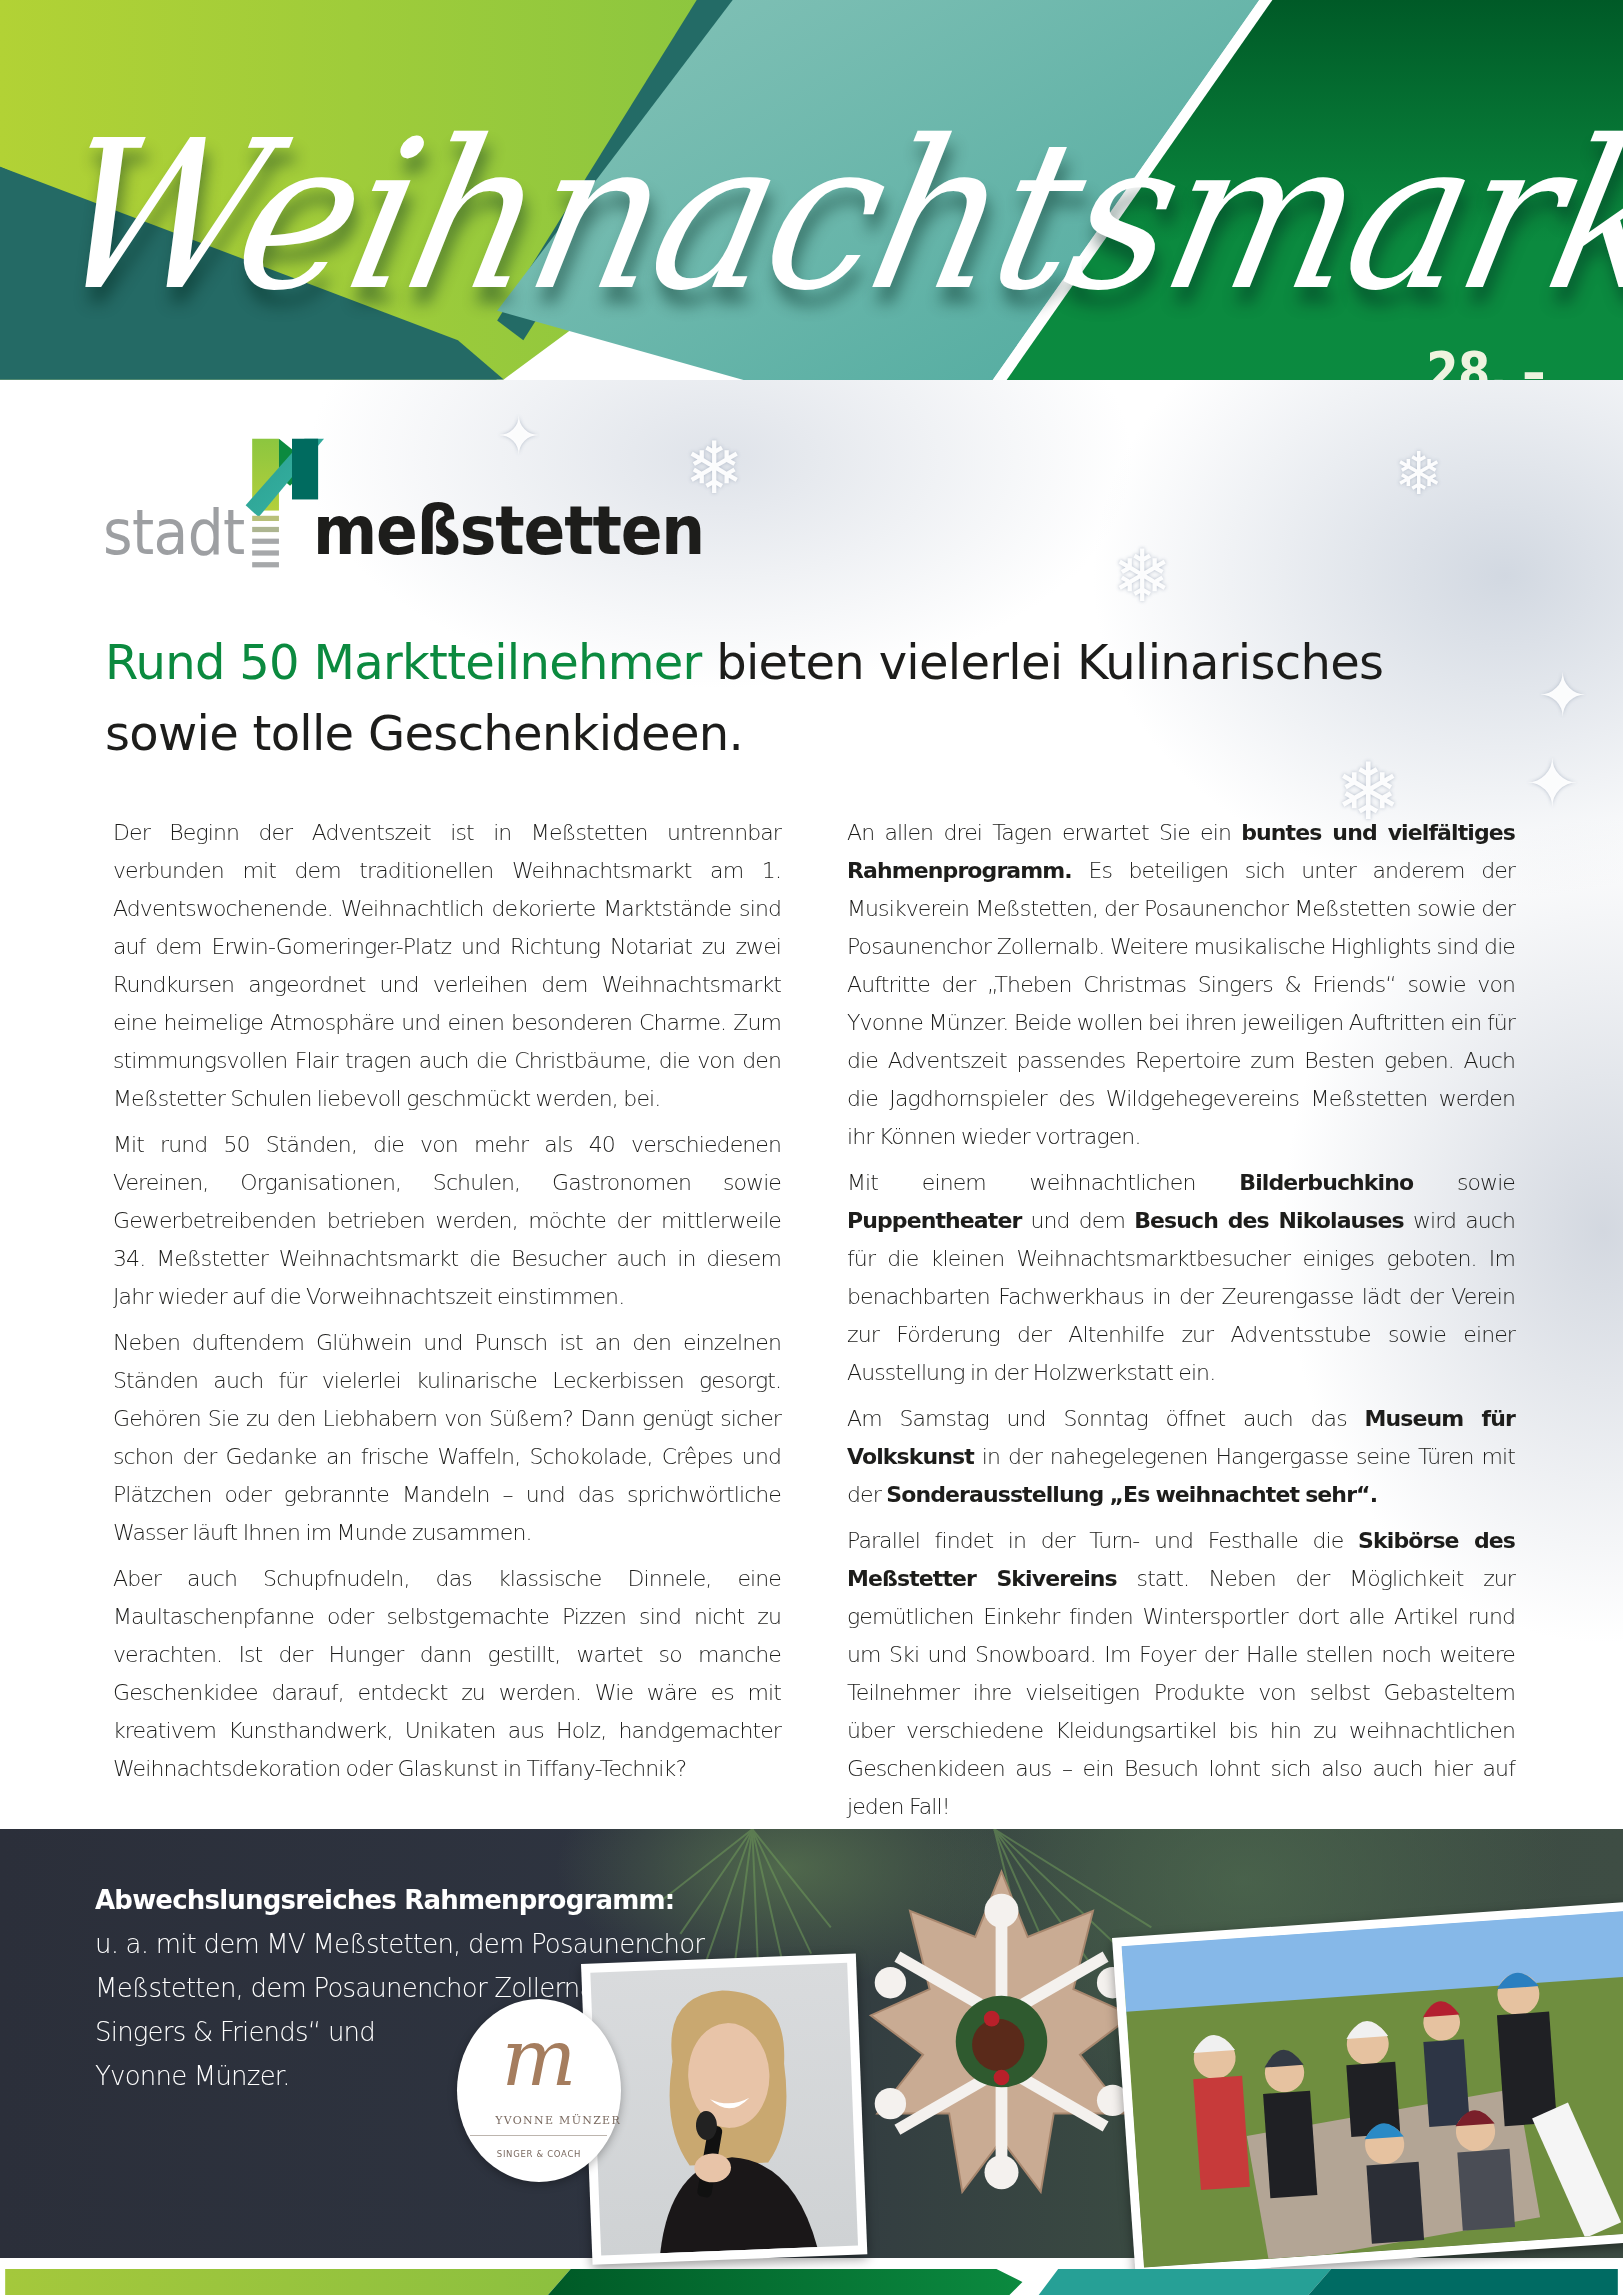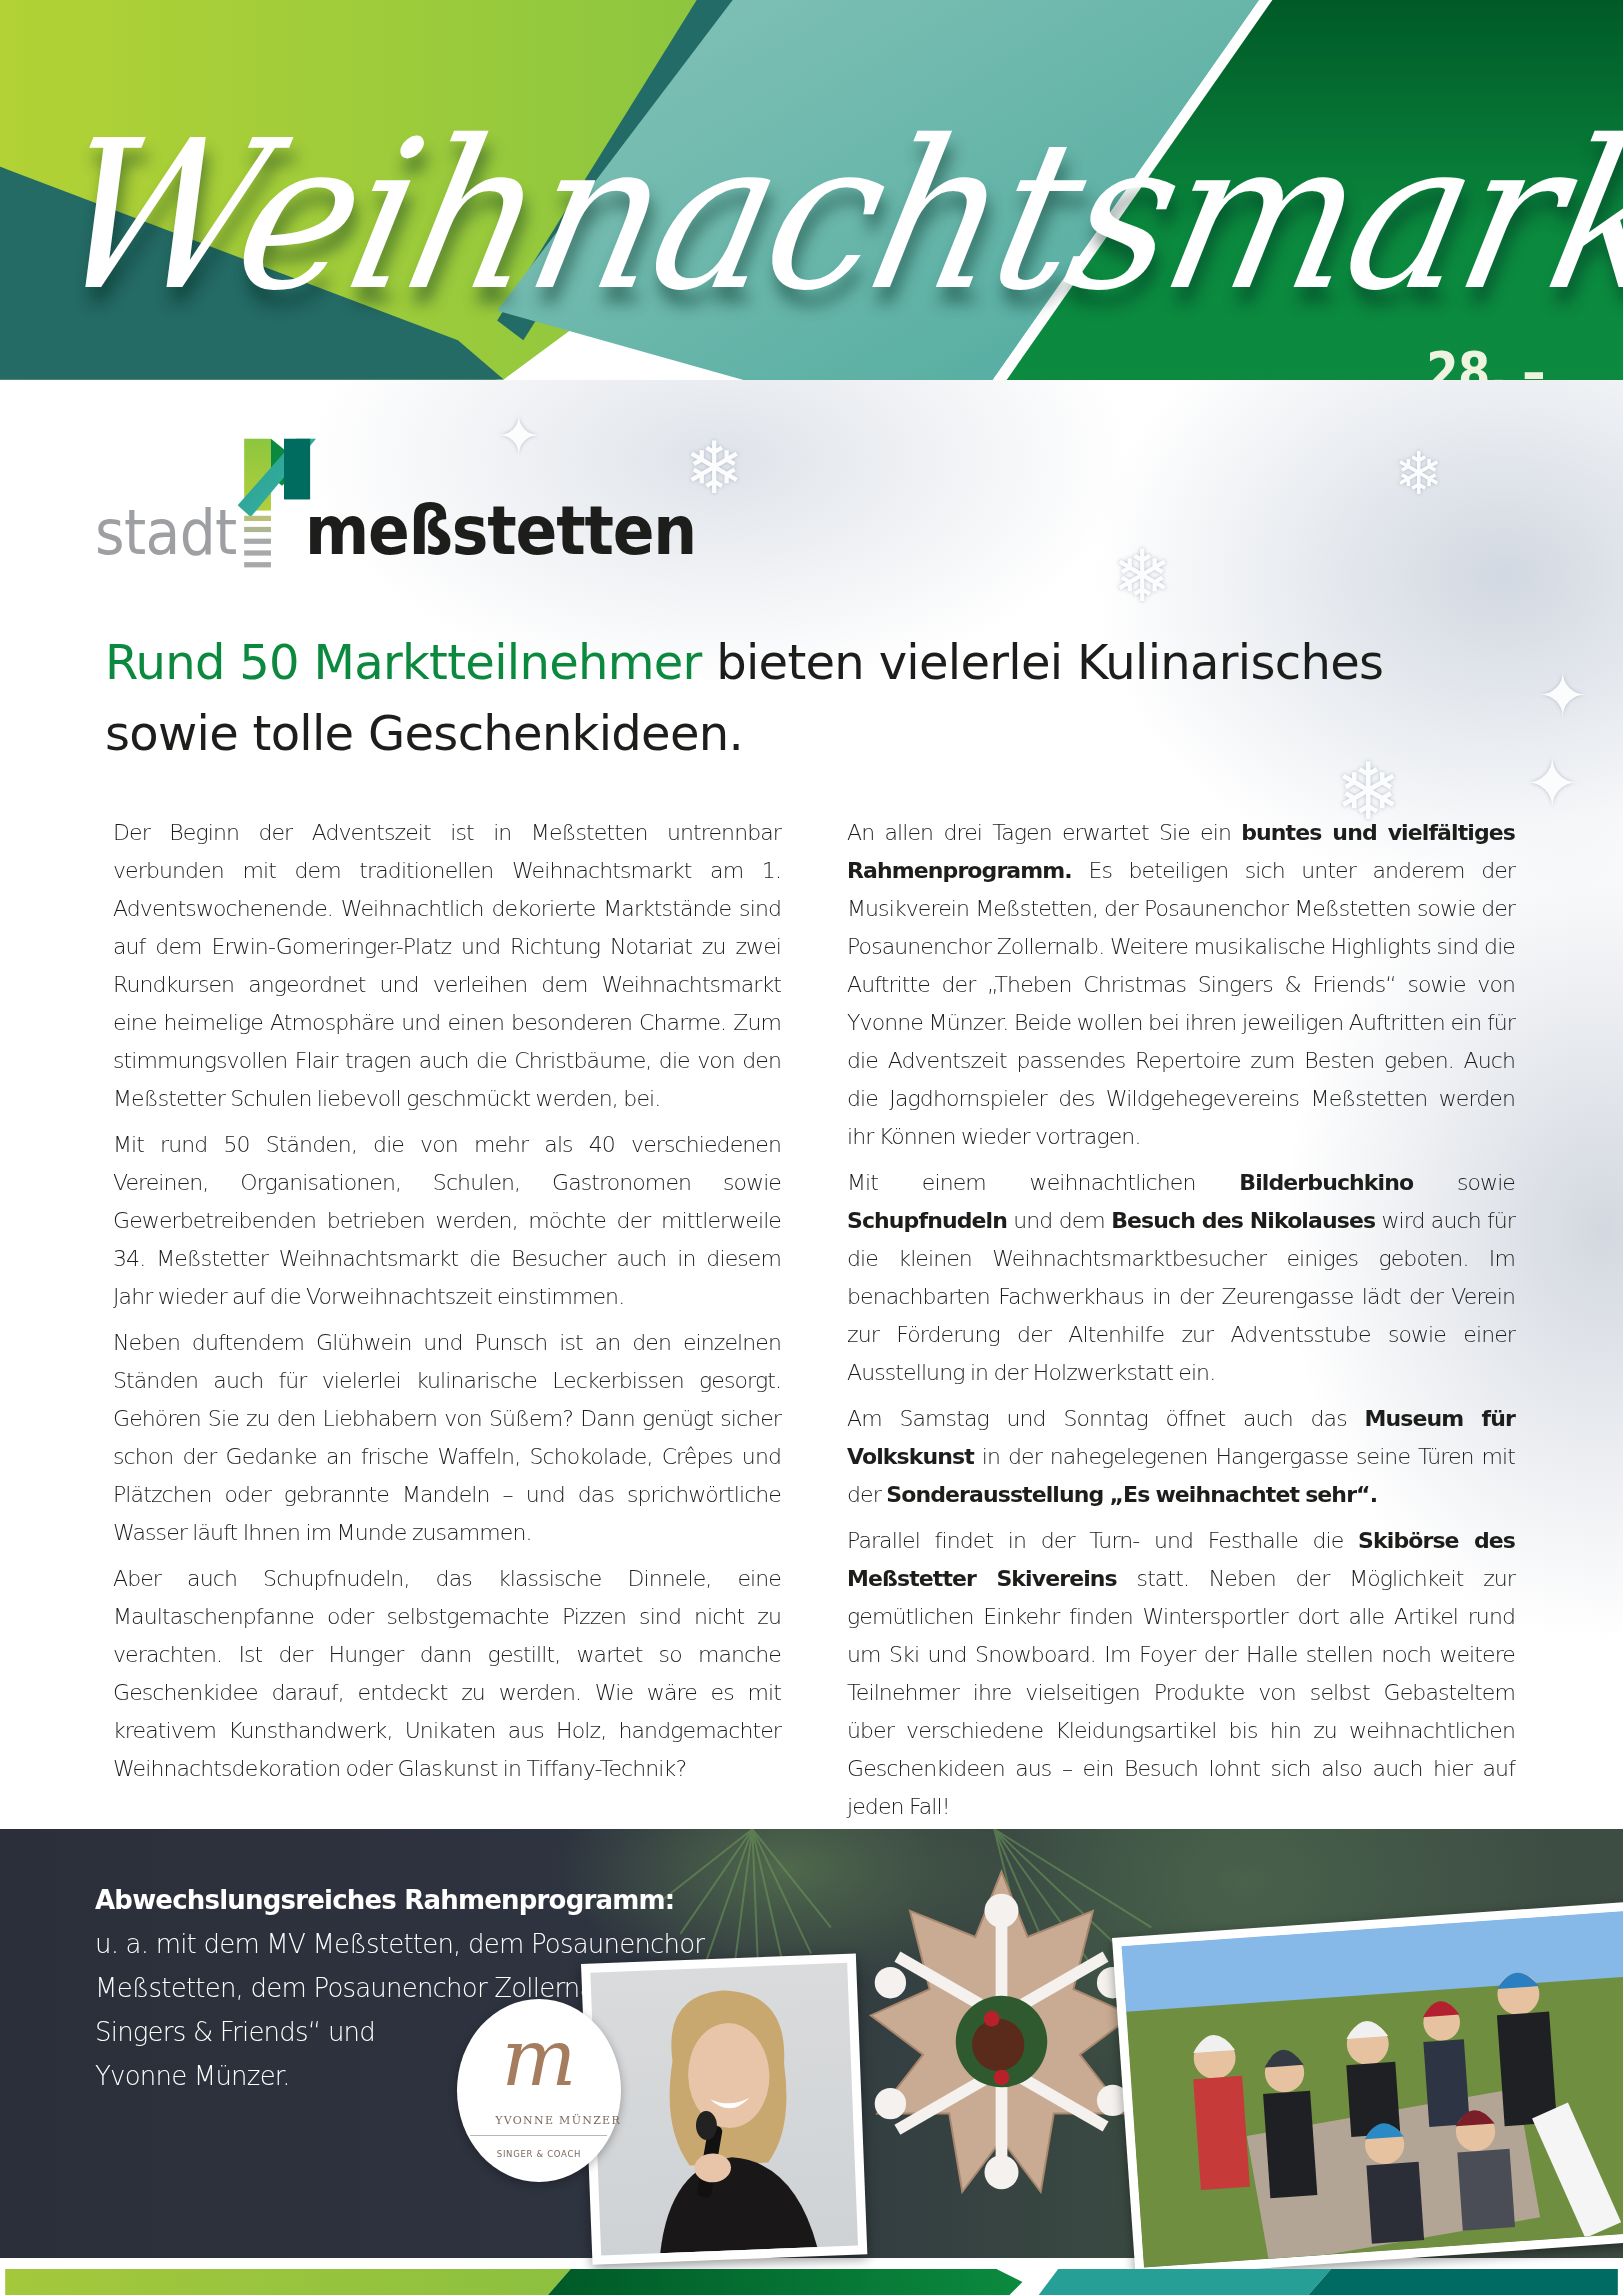--- a/index.html
+++ b/index.html
@@ -28,21 +28,21 @@
     position: absolute; left: 0; top: 380px; width: 1623px; height: 1446px;
     background:
       radial-gradient(ellipse 589px 458px at 1505px 196px, rgba(205,212,222,0.9), rgba(255,255,255,0) 70%),
       radial-gradient(ellipse 458px 589px at 1603px 851px, rgba(200,206,216,0.8), rgba(255,255,255,0) 70%),
       radial-gradient(ellipse 589px 327px at 720px 79px, rgba(215,220,228,0.8), rgba(255,255,255,0) 70%),
       #ffffff;
   }
   .flake { position: absolute; color: rgba(255,255,255,0.95); text-shadow: 0 0 3.9px rgba(170,180,195,0.9); }
 
   
-  .logo { position: absolute; left: 94px; top: 419px; width: 550px; height: 157px; }
+  .logo { position: absolute; left: 102px; top: 419px; width: 550px; height: 157px; }
   .logo-stadt {
     position: absolute; left: 1.3px; top: 77px; font-family: "DejaVu Sans", sans-serif;
     font-size: 63px; color: #9d9fa2; letter-spacing: -0.7px; transform: scaleX(0.9); transform-origin: left;
   }
   .logo-name {
     position: absolute; left: 211px; top: 73px; font-family: "DejaVu Sans", sans-serif;
     font-weight: bold; font-size: 67px; color: #1d1d1b; letter-spacing: -1.3px;
     transform: scaleX(0.92); transform-origin: left;
   }
 
@@ -200,21 +200,21 @@
   <p>Mit rund 50 Ständen, die von mehr als 40 verschiedenen Vereinen, Organisationen, Schulen, Gastronomen sowie Gewerbetreibenden betrieben werden, möchte der mittlerweile 34. Meßstetter Weihnachtsmarkt die Besucher auch in diesem Jahr wieder auf die Vorweihnachtszeit einstimmen.</p>
   <p>Neben duftendem Glühwein und Punsch ist an den einzelnen Ständen auch für vielerlei kulinarische Leckerbissen gesorgt. Gehören Sie zu den Liebhabern von Süßem? Dann genügt sicher schon der Gedanke an frische Waffeln, Schokolade, Crêpes und Plätzchen oder gebrannte Mandeln – und das sprichwörtliche Wasser läuft Ihnen im Munde zusammen.</p>
   <p>Aber auch Schupfnudeln, das klassische Dinnele, eine Maultaschenpfanne oder selbstgemachte Pizzen sind nicht zu verachten. Ist der Hunger dann gestillt, wartet so manche Geschenkidee darauf, entdeckt zu werden. Wie wäre es mit kreativem Kunsthandwerk, Unikaten aus Holz, handgemachter Weihnachtsdekoration oder Glaskunst in Tiffany-Technik?</p>
 </div>
 
 <div class="col right">
   <p>
     <span>An allen drei Tagen erwartet Sie ein </span><b>buntes und vielfältiges Rahmenprogramm.</b><span> Es beteiligen sich unter anderem der Musikverein Meßstetten, der Posaunenchor Meßstetten sowie der Posaunenchor Zollernalb. Weitere musikalische Highlights sind die Auftritte der „Theben Christmas Singers &amp; Friends“ sowie von Yvonne Münzer. Beide wollen bei ihren jeweiligen Auftritten ein für die Adventszeit passendes Repertoire zum Besten geben. Auch die Jagdhornspieler des Wildgehegevereins Meßstetten werden ihr Können wieder vortragen.</span>
   </p>
   <p>
-    <span>Mit einem weihnachtlichen </span><b>Bilderbuchkino</b><span> sowie </span><b>Schupfnudeln</b><span> und dem </span><b>Besuch des Nikolauses</b><span> wird auch für die kleinen Weihnachtsmarktbesucher einiges geboten. Im benachbarten Fachwerkhaus in der Zeurengasse lädt der Verein zur Förderung der Altenhilfe zur Adventsstube sowie einer Ausstellung in der Holzwerkstatt ein.</span>
+    <span>Mit einem weihnachtlichen </span><b>Bilderbuchkino</b><span> sowie </span><b>Puppentheater</b><span> und dem </span><b>Besuch des Nikolauses</b><span> wird auch für die kleinen Weihnachtsmarktbesucher einiges geboten. Im benachbarten Fachwerkhaus in der Zeurengasse lädt der Verein zur Förderung der Altenhilfe zur Adventsstube sowie einer Ausstellung in der Holzwerkstatt ein.</span>
   </p>
   <p>
     <span>Am Samstag und Sonntag öffnet auch das </span><b>Museum für Volkskunst</b><span> in der nahegelegenen Hangergasse seine Türen mit der </span><b>Sonderausstellung „Es weihnachtet sehr“.</b>
   </p>
   <p>
     <span>Parallel findet in der Turn- und Festhalle die </span><b>Skibörse des Meßstetter Skivereins</b><span> statt. Neben der Möglichkeit zur gemütlichen Einkehr finden Wintersportler dort alle Artikel rund um Ski und Snowboard. Im Foyer der Halle stellen noch weitere Teilnehmer ihre vielseitigen Produkte von selbst Gebasteltem über verschiedene Kleidungsartikel bis hin zu weihnachtlichen Geschenkideen aus – ein Besuch lohnt sich also auch hier auf jeden Fall!</span>
   </p>
 </div>
 
 <div class="band">

